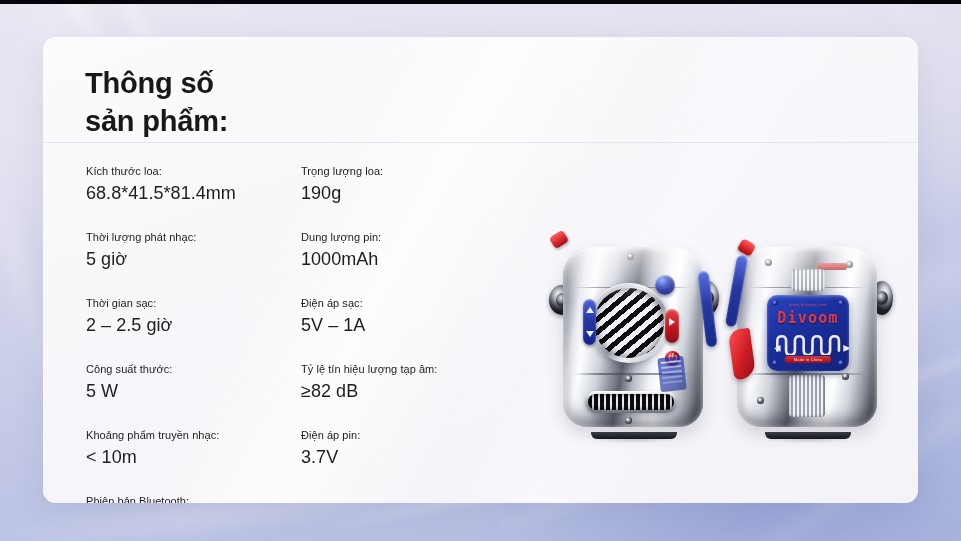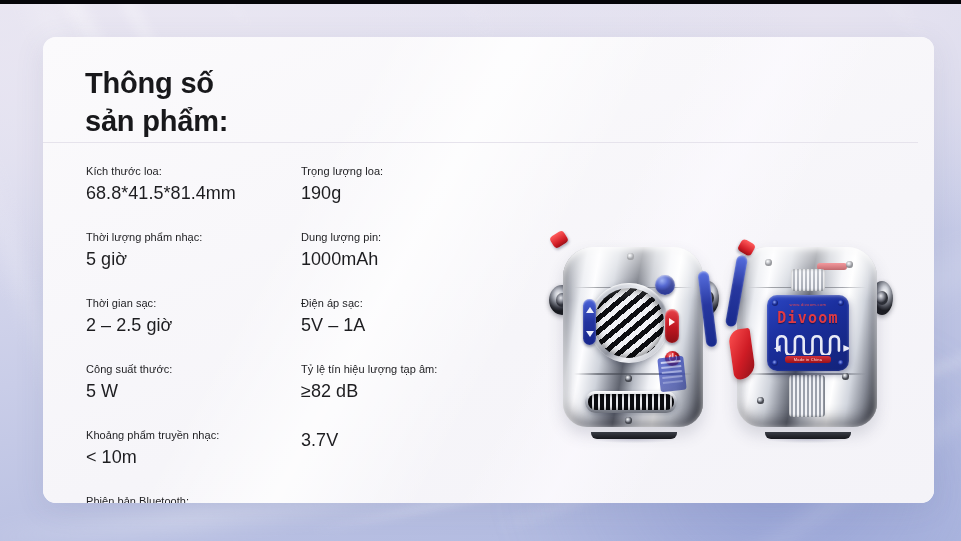--- a/index.html
+++ b/index.html
@@ -66,21 +66,20 @@
   .card {
     position: absolute;
     left: 43px;
     top: 37px;
     width: 875px;
     height: 466px;
     background: #f8f7fa;
     border-radius: 13px;
     box-shadow: 0 6px 30px rgba(70,75,120,0.10);
     overflow: hidden;
-    padding-left: 16px;
   }
   .card-sheen {
     position: absolute; inset: 0;
     background:
       linear-gradient(118deg, rgba(255,255,255,0) 30%, rgba(255,255,255,0.75) 42%, rgba(255,255,255,0) 55%),
       linear-gradient(118deg, rgba(255,255,255,0) 58%, rgba(252,250,255,0.6) 66%, rgba(255,255,255,0) 74%),
       linear-gradient(160deg, #fbfafc 0%, #f6f5f9 60%, #f4f3f8 100%);
     pointer-events: none;
   }
 
@@ -490,21 +489,21 @@
     <div class="divider"></div>
 
     <div class="specs">
 
       <div class="spec-col">
         <div class="spec-item">
           <div class="spec-label">Kích thước loa:</div>
           <div class="spec-value">68.8*41.5*81.4mm</div>
         </div>
         <div class="spec-item">
-          <div class="spec-label">Thời lượng phẩm nhạc:</div>
+          <div class="spec-label">Thời lượng phát nhạc:</div>
           <div class="spec-value">5 giờ</div>
         </div>
         <div class="spec-item">
           <div class="spec-label">Thời gian sạc:</div>
           <div class="spec-value">2 – 2.5 giờ</div>
         </div>
         <div class="spec-item">
           <div class="spec-label">Công suất thước:</div>
           <div class="spec-value">5 W</div>
         </div>
@@ -529,20 +528,21 @@
         </div>
         <div class="spec-item">
           <div class="spec-label">Điện áp sạc:</div>
           <div class="spec-value">5V – 1A</div>
         </div>
         <div class="spec-item">
           <div class="spec-label">Tỷ lệ tín hiệu lượng tạp âm:</div>
           <div class="spec-value">≥82 dB</div>
         </div>
         <div class="spec-item">
+          <div class="spec-label">Điện áp pin:</div>
           <div class="spec-value">3.7V</div>
         </div>
       </div>
 
     </div>
 
     <div class="products">
 
       <div class="device front">
         <div class="shadow-blob"></div>

